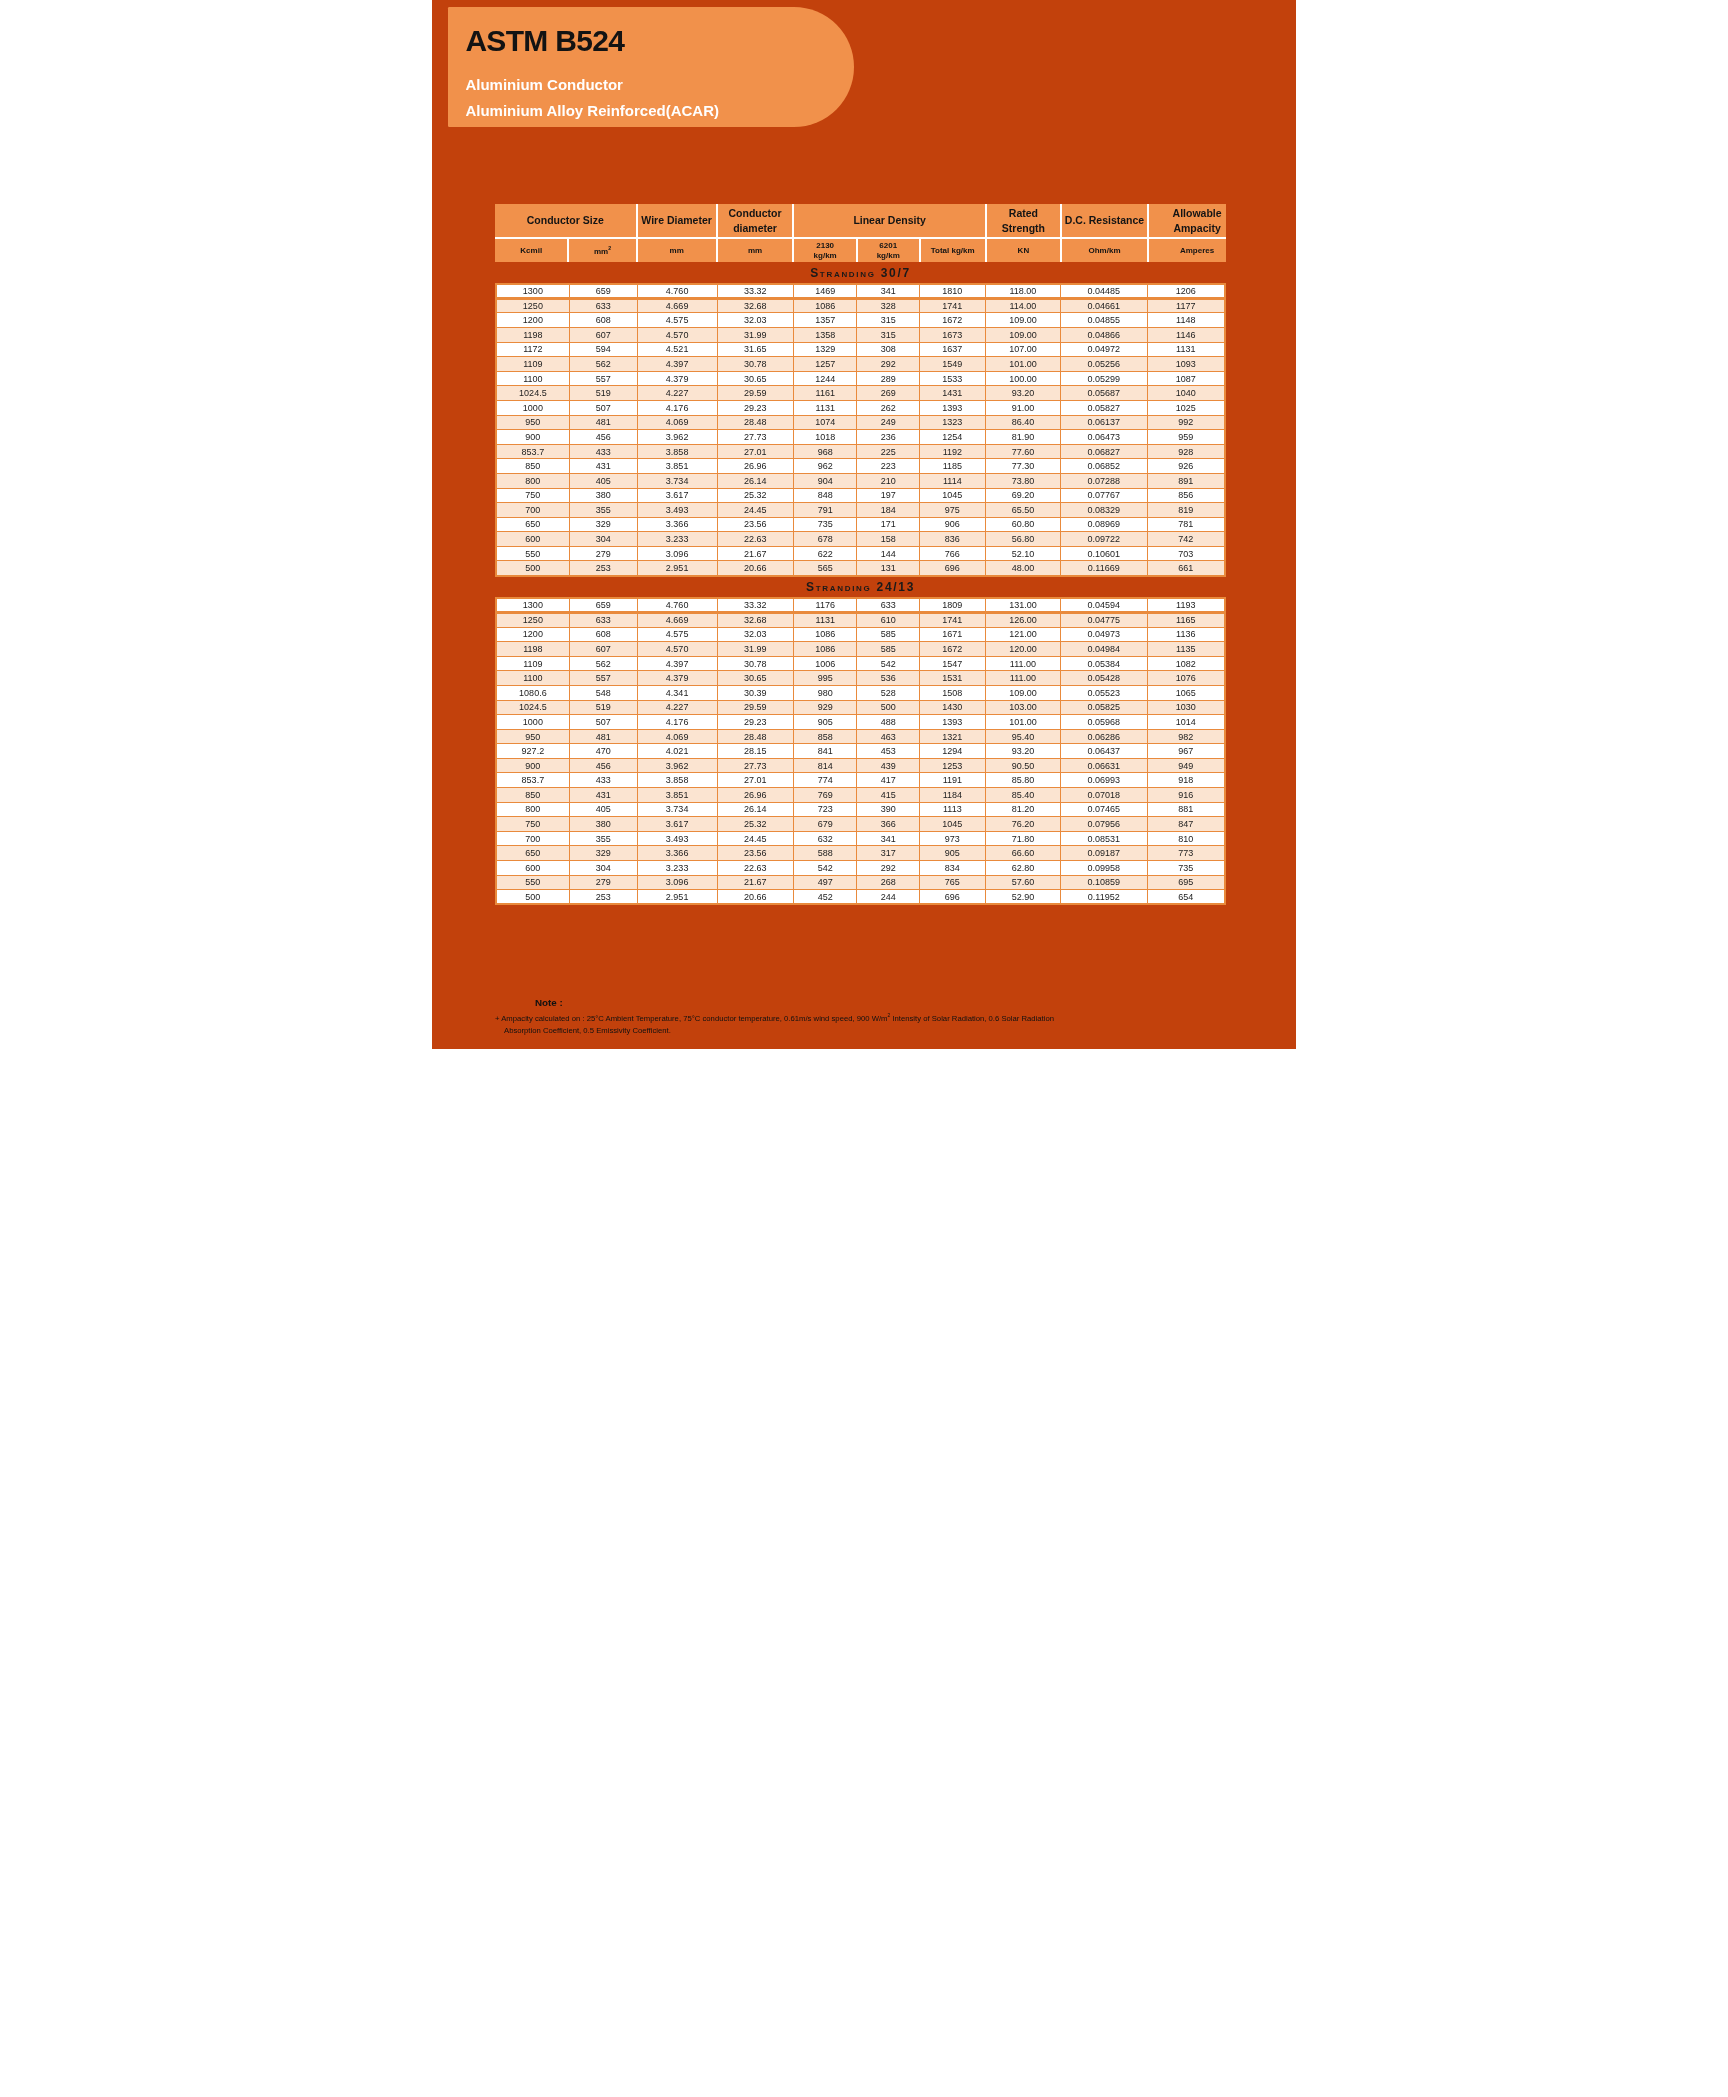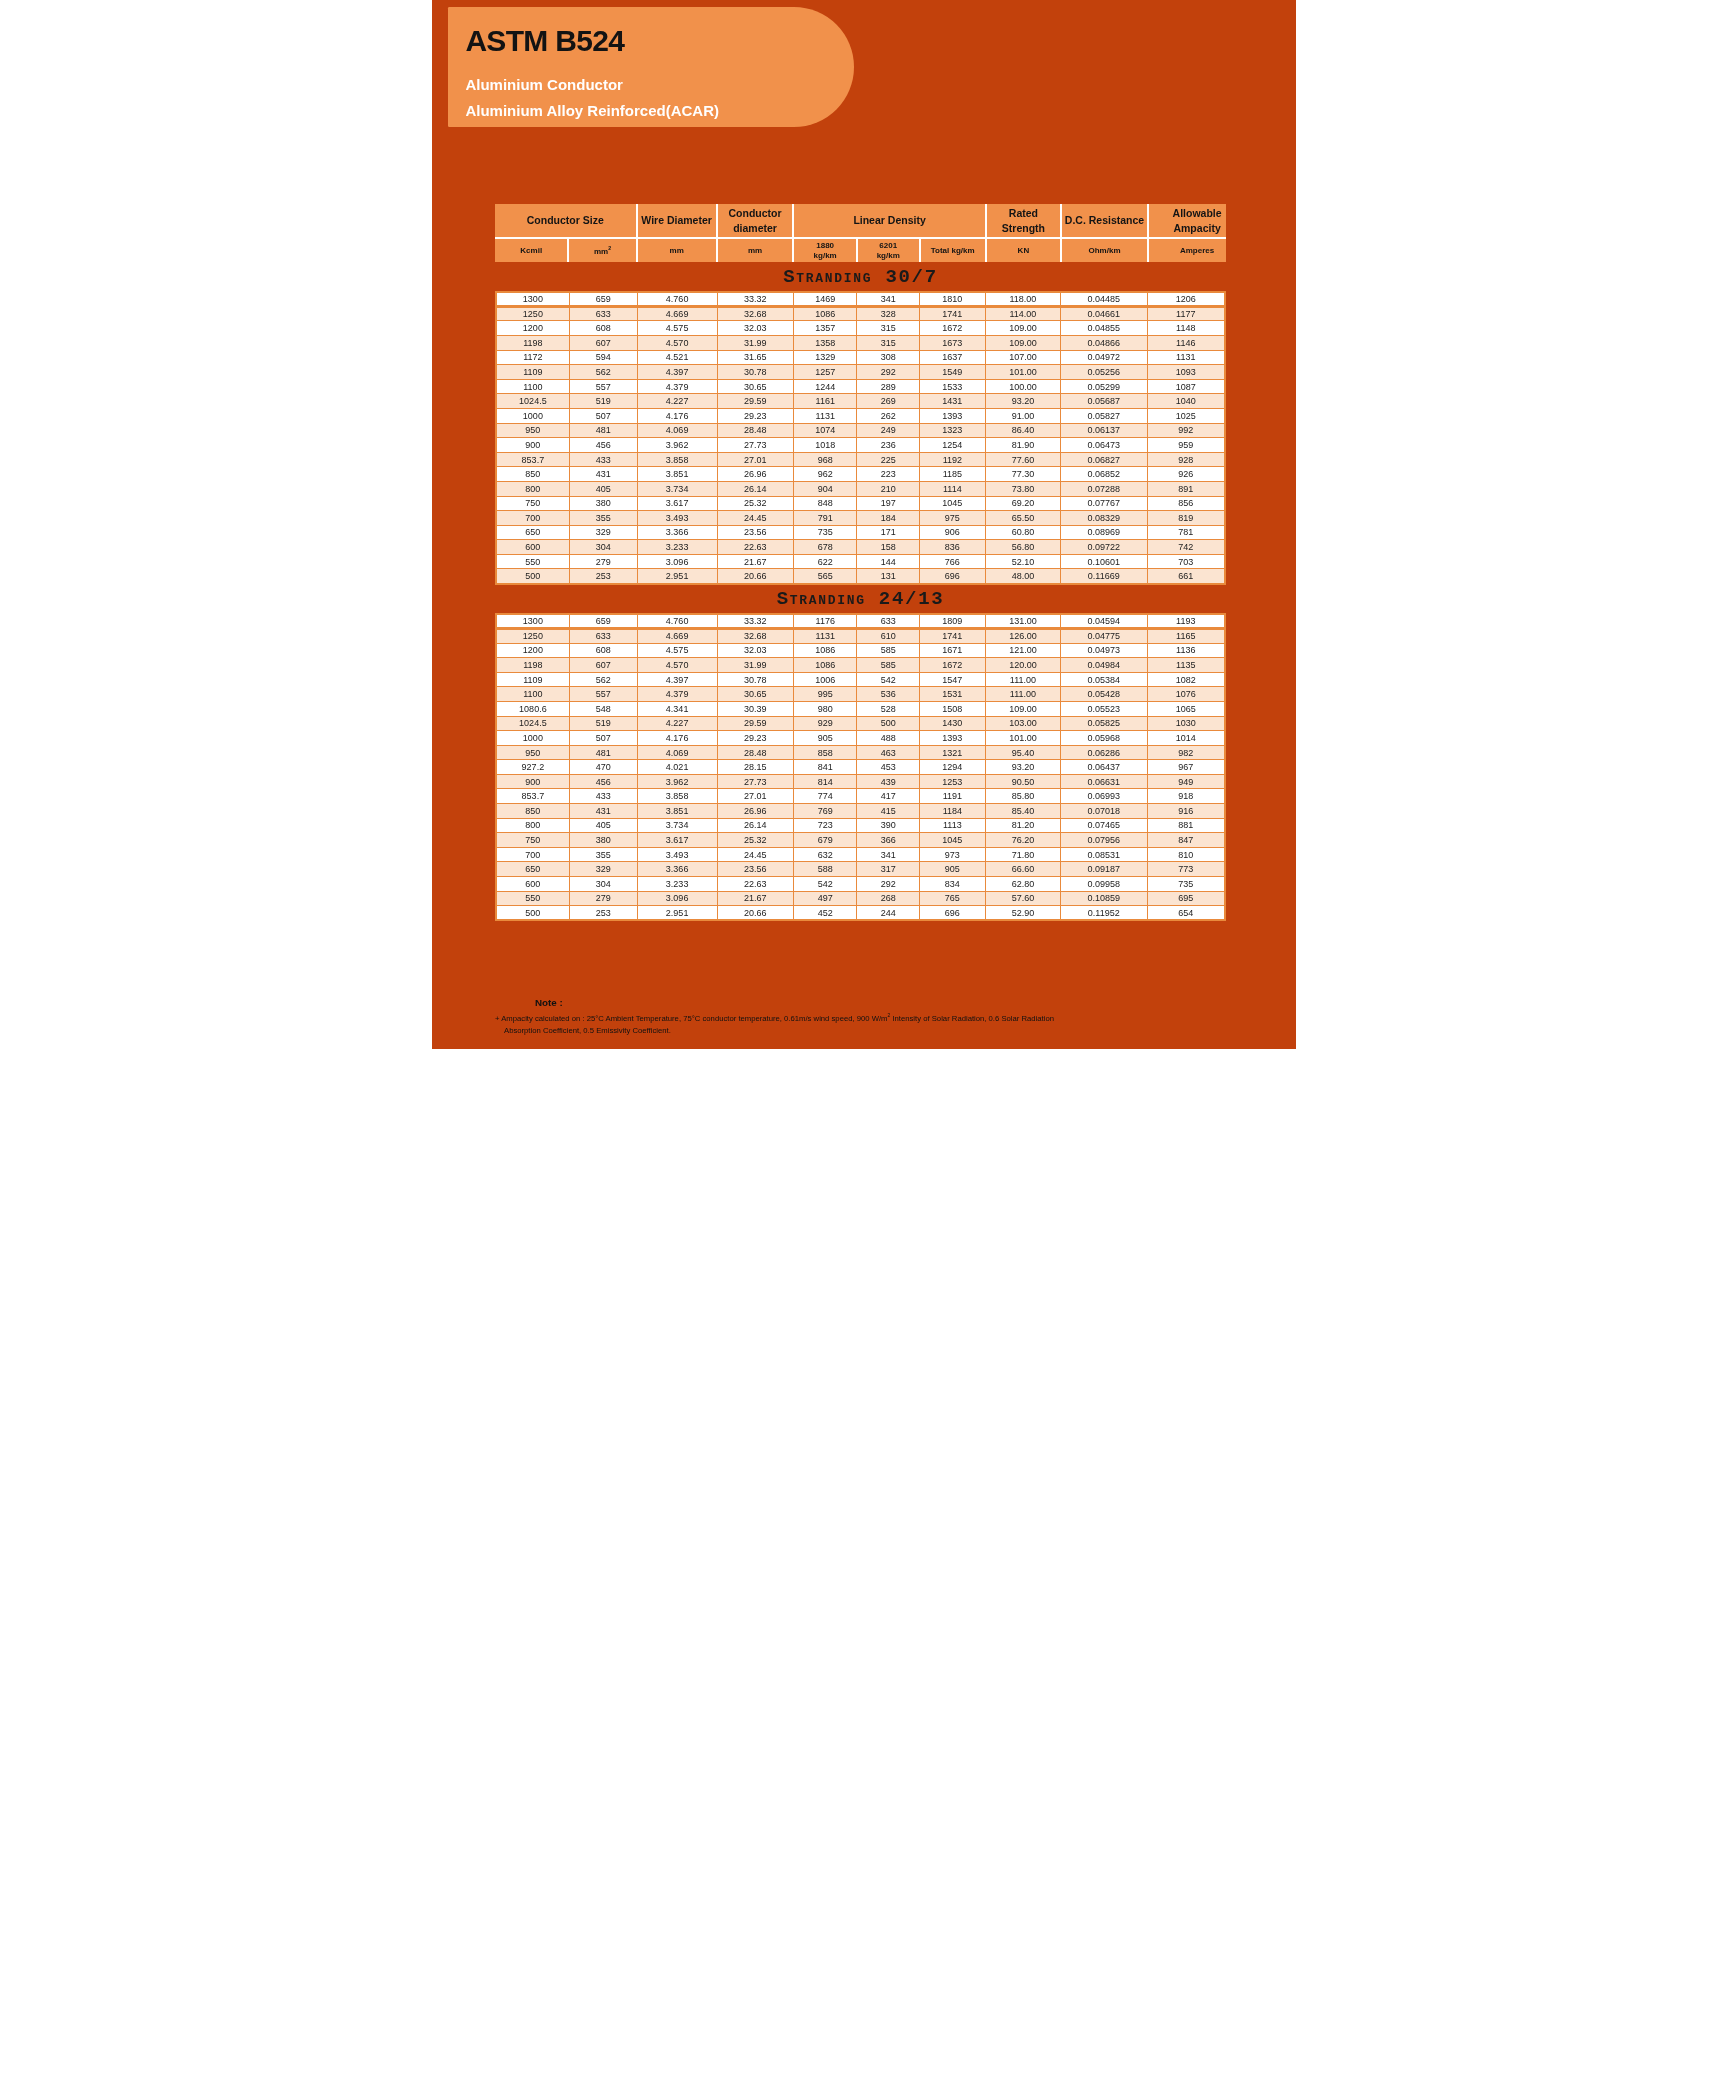--- a/index.html
+++ b/index.html
@@ -34,21 +34,21 @@
   table.hdr .group-row th { height:34px; font-size:10.5px; line-height:1.35; }
   table.hdr .unit-row th  { height:24.4px; font-size:8px; line-height:1.25; }
   table.hdr th:first-child { border-left:none; }
   table.hdr th:last-child  { border-right:none;padding-left:20px; }
   table.hdr .group-row th  { border-top:none; }
   table.hdr .unit-row th   { border-bottom:none; }
   sup { font-size:0.65em; vertical-align:super; }
   
   .section-title {
     text-align:center; font-variant:small-caps; font-weight:700;
-    font-size:19px; letter-spacing:1.7px; color:#1a1a1a; padding:3.5px 0 2.8px 0;font-family:Liberation Mono, monospace;
+    font-size:12px; letter-spacing:1.7px; color:#1a1a1a; padding:3.5px 0 2.8px 0;
   }
   
   table.body { border-collapse:collapse; border:2.1px solid #E98A3C; }
   table.body td {
     border:1.4px solid #E98A3C; text-align:center; vertical-align:middle;
     font-size:9px; color:#222; height:14.6px; padding:0.7px 1.4px; background:#ffffff;
   }
   table.body tbody tr:nth-child(even) td { background:#FBE4D1; }
   table.body tbody tr.first td { font-weight:400; border-bottom-width:3.5px; }
   
@@ -92,21 +92,21 @@
         <th>Rated Strength</th>
         <th>D.C. Resistance</th>
         <th>Allowable Ampacity</th>
       </tr>
       <tr class="unit-row">
         <th>Kcmil</th>
         <th><span>mm</span><sup>2</sup></th>
         <th>mm</th>
         <th>mm</th>
         <th>
-          <div>1880</div>
+          <div>2130</div>
           <div>kg/km</div>
         </th>
         <th>
           <div>6201</div>
           <div>kg/km</div>
         </th>
         <th>Total kg/km</th>
         <th>KN</th>
         <th>Ohm/km</th>
         <th>Amperes</th>

